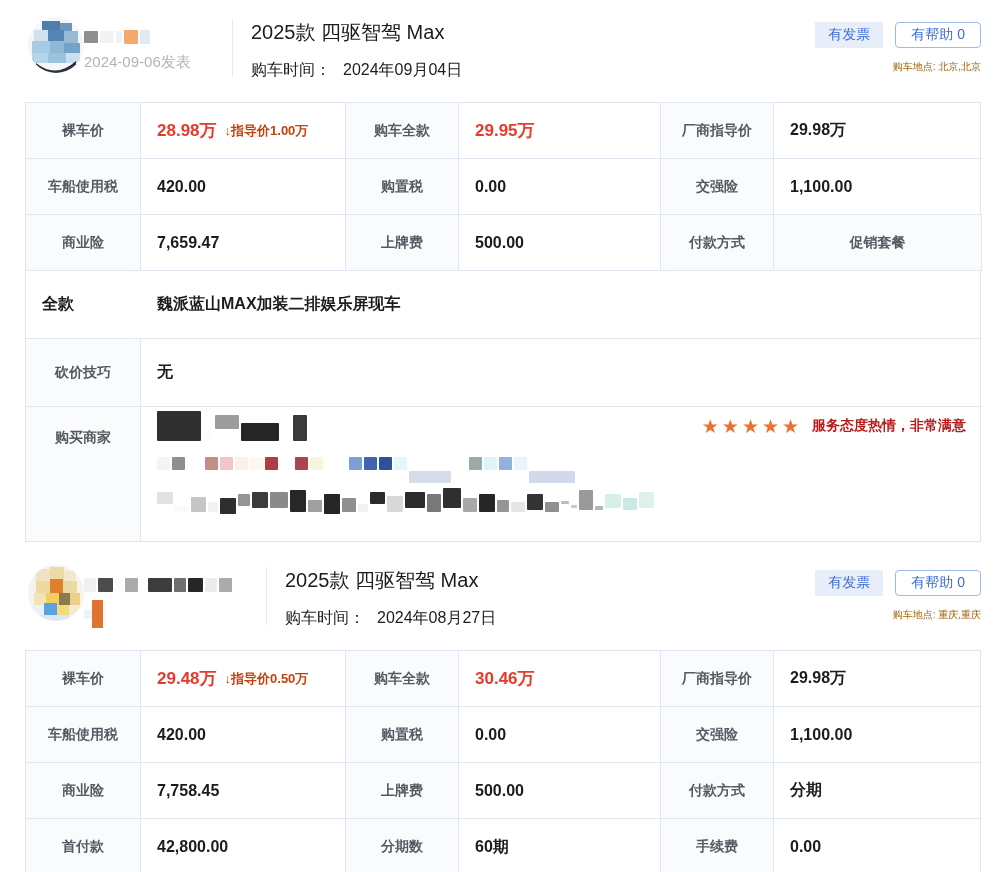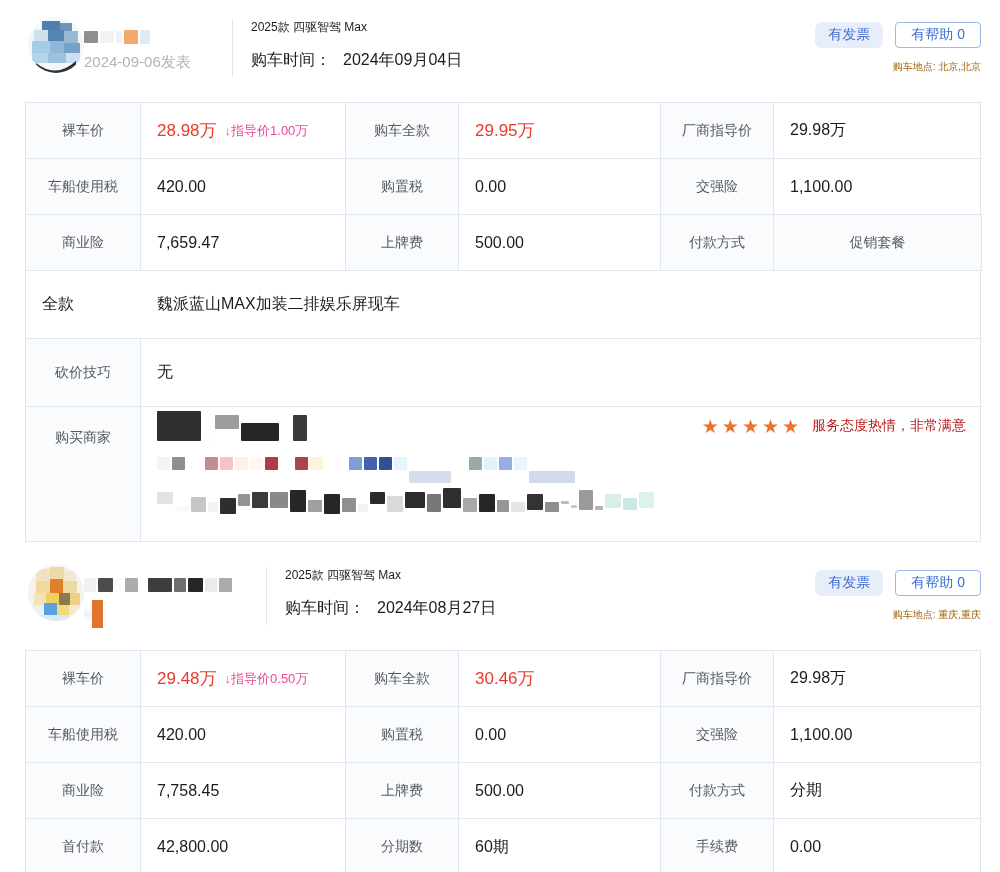--- a/index.html
+++ b/index.html
@@ -12,46 +12,46 @@
   .avatar { width:56px; height:56px; border-radius:50%; overflow:hidden; flex:0 0 56px; }
   .user-col { }
   .user-col.w1 { width:148px; }
   .user-col.w2 { width:182px; }
   .blur-row { display:flex; align-items:flex-end; margin-top:13px; }
   .blur-row .px { display:inline-block; margin-right:2px; border-radius:1px; }
   .post-date { margin-top:10px; font-size:15px; color:#b3b3b3; }
   .badge-strip { margin-top:8px; display:flex; align-items:center; }
   .vdivider { width:1px; height:58px; background:#e7e7e7; margin:2px 18px 0 0; flex:0 0 1px; }
   .title-col { padding-top:2px; }
-  .series-title { font-size:12px; color:#1b1c1e; }
+  .series-title { font-size:20px; color:#1b1c1e; }
   .buy-time { margin-top:14px; font-size:16px; color:#1b1c1e; display:flex; }
   .buy-time .bt-value { margin-left:12px; }
   .right-col { margin-left:auto; text-align:right; padding-top:5px; }
   .badges { display:flex; justify-content:flex-end; align-items:center; gap:12px; }
-  .badge-invoice { background:#e7eefa; color:#3c6cd3; font-size:14px; padding:4px 13px; border-radius:7px; }
+  .badge-invoice { background:#e7eefa; color:#3c6cd3; font-size:14px; padding:4px 13px; border-radius:0; }
   .btn-helpful { background:#fff; border:1px solid #9db9e8; color:#3c6cd3; font-size:14px;
                  padding:3px 15px; border-radius:4px; cursor:pointer;
                  font-family:"Liberation Sans","DejaVu Sans",sans-serif; }
   .location { margin-top:12px; font-size:10px; color:#a16207; }
 
   
   .ptable { width:956px; margin-left:25px; display:grid;
     grid-template-columns:115px 205px 113px 202px 113px 208px;
-    border:1px solid #dfe6f1; }
+    border:1px solid #dfe6f1;font-weight:bold; }
   .ptable.t1 { grid-template-rows:56px 56px 56px 68px 68px 134px; }
   .ptable.t2 { grid-template-rows:56px 56px 56px 56px; }
   .cell { border-right:1px solid #e0e7f2; border-bottom:1px solid #e0e7f2;
           display:flex; align-items:center; }
   .cell.lastcol { border-right:none; }
   .cell.lastrow { border-bottom:none; }
   .cell.label { background:#fafbfd; justify-content:center; font-size:14px; color:#555a62; }
   .cell.value { padding:0 16px; font-size:16px; color:#1b1c1e; }
   .cell.span5 { grid-column:2 / 7; }
   .red { color:#e8392b; font-size:17px; }
-  .note-green { color:#ec4899; font-size:13px; margin-left:8px; }
+  .note-green { color:#c2410c; font-size:13px; margin-left:8px; }
   .cell.label.top { align-items:flex-start; padding-top:22px; }
 
   
   .dealer-cell { flex-direction:column; align-items:stretch; justify-content:flex-start;
                  padding:14px 16px 0 16px; }
   .dealer-line1 { display:flex; align-items:center; justify-content:space-between; margin-top:4px; }
   .blur-strip { display:flex; align-items:flex-end; }
   .blur-strip .px { display:inline-block; margin-right:2px; border-radius:1px; }
   .rating { display:flex; align-items:center; }
   .stars { color:#ed702d; font-size:19px; letter-spacing:3px; }

